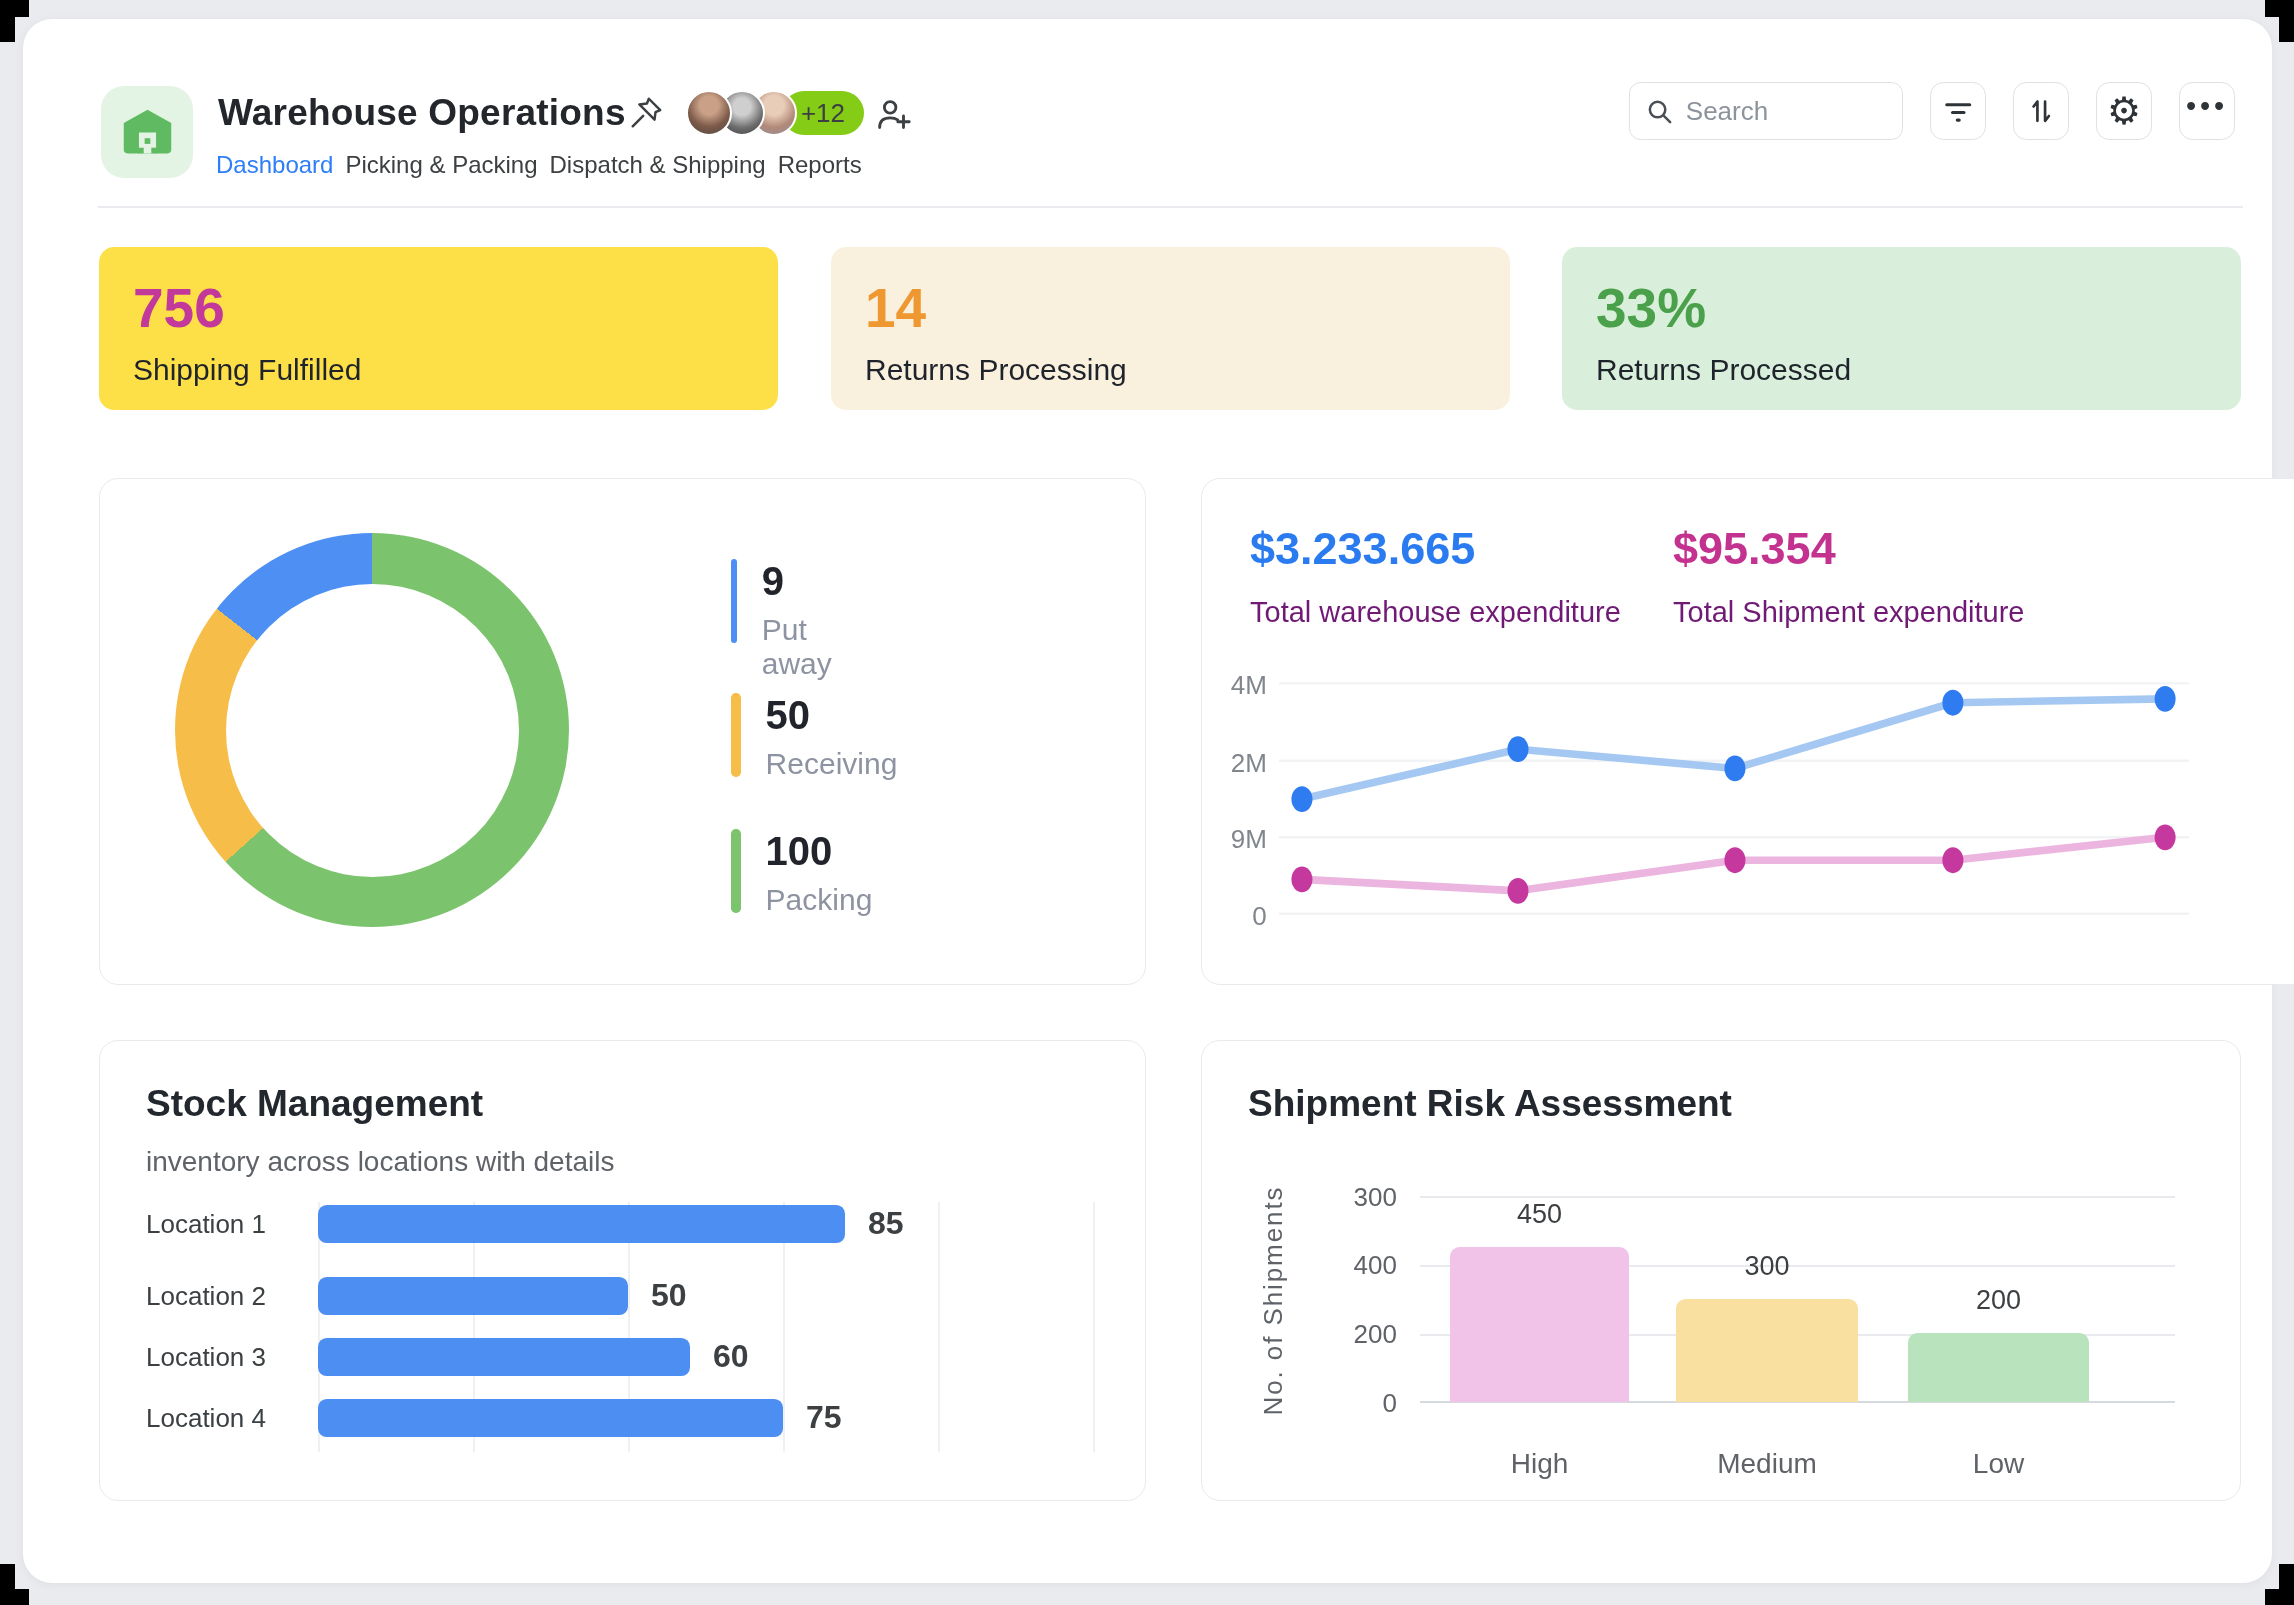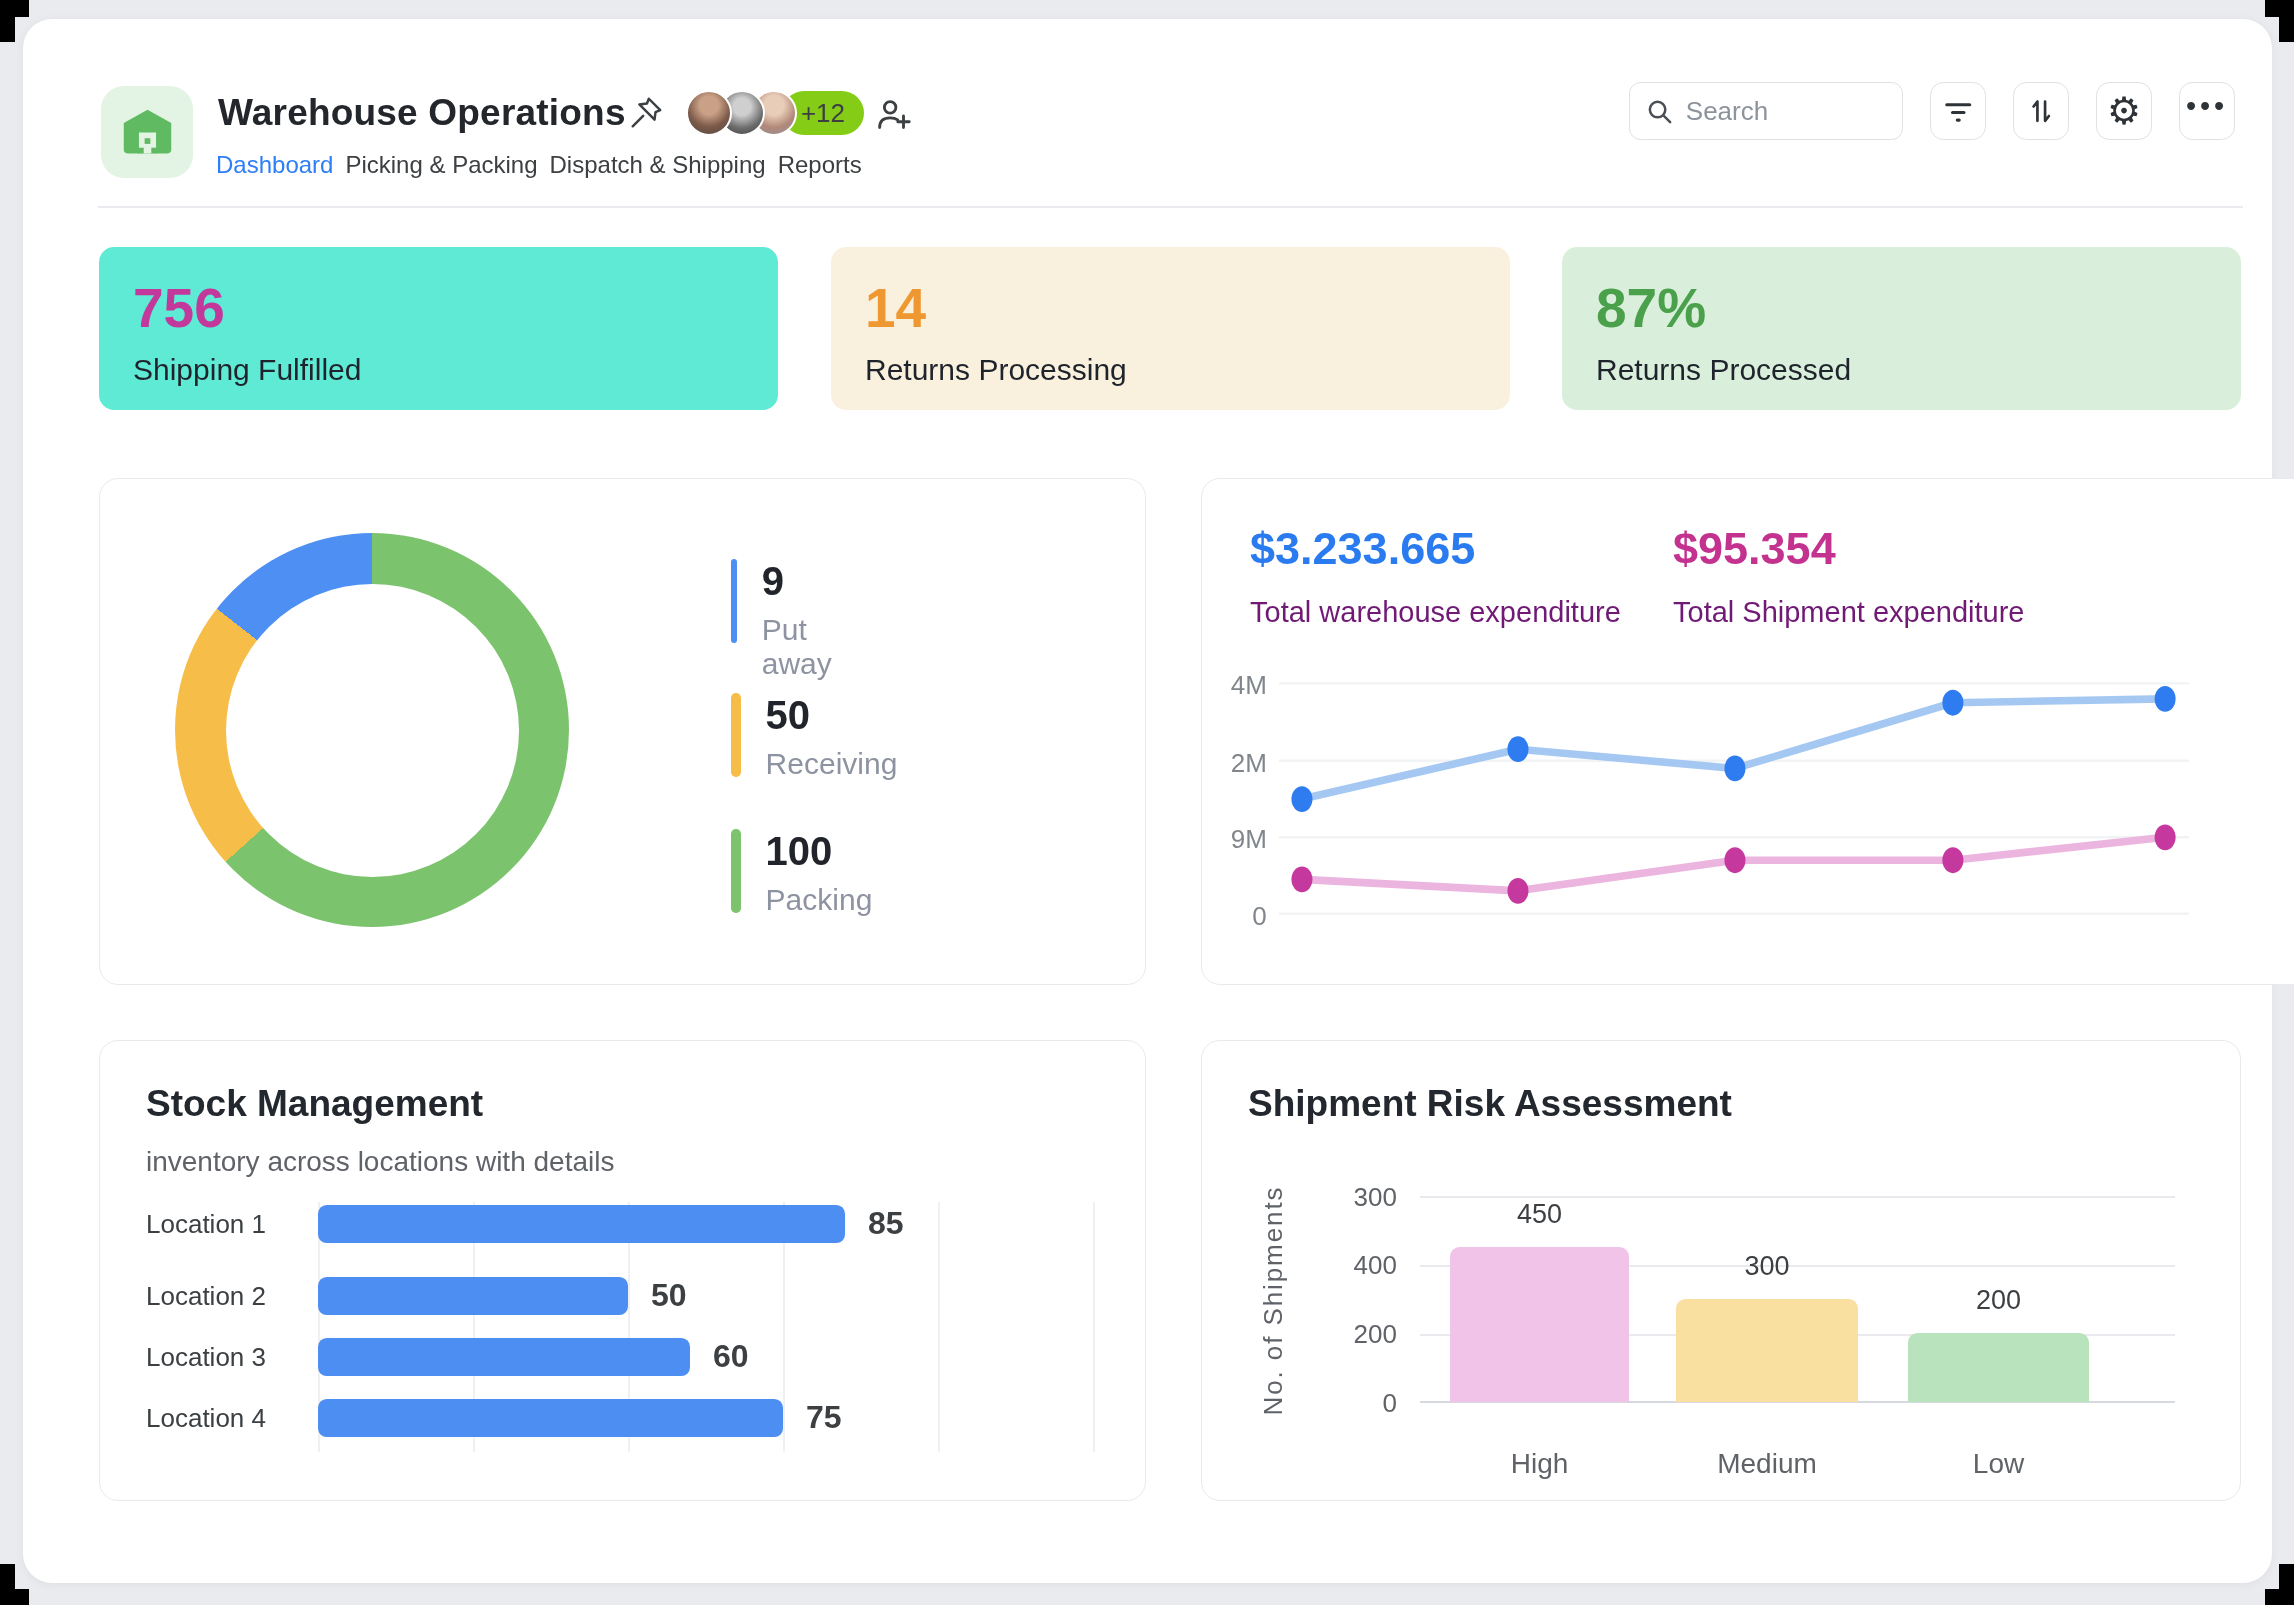--- a/index.html
+++ b/index.html
@@ -38,21 +38,21 @@
   .search-box input::placeholder { color:#8d939b; }
   .tool-btn { position:absolute; top:63px; width:56px; height:58px; border:1.9px solid #dfe1e5; border-radius:13.4px; background:#fff; display:flex; align-items:center; justify-content:center; cursor:pointer; }
   .tool-btn.filter { left:1907px; } .tool-btn.sort { left:1990px; } .tool-btn.gear { left:2073px; } .tool-btn.more { left:2156px; }
   .gear-glyph { font-size:38px; color:#2e3338; line-height:1; }
   .dots-glyph { font-size:29px; letter-spacing:3.8px; color:#2e3338; line-height:1; padding-bottom:9.6px; }
 
   
   .stat-card { position:absolute; top:228px; width:679px; height:163px; border-radius:15.3px; padding:29px 34px; }
   .stat-card .v { font-size:55px; font-weight:700; }
   .stat-card .l { font-size:30px; color:#1f242c; margin-top:13.4px; }
-  .stat1 { left:76px;  background:#5eead4; } .stat1 .v { color:#c2399b; }
+  .stat1 { left:76px;  background:#fde047; } .stat1 .v { color:#c2399b; }
   .stat2 { left:808px; background:#f9f0dd; } .stat2 .v { color:#ef9831; }
   .stat3 { left:1539px;background:#d9efdb; } .stat3 .v { color:#4ba14b; }
 
   
   .card { position:absolute; background:#fff; border:1.9px solid #e8eaed; border-radius:19px; }
   .card.donut-card { left:76px;  top:459px; width:1047px; height:507px; }
   .card.exp-card   { left:1178px; top:459px; width:1252px; height:507px; }
   .card.stock-card { left:76px;  top:1021px; width:1047px; height:461px; }
   .card.risk-card  { left:1178px; top:1021px; width:1040px; height:461px; }
 
@@ -194,21 +194,21 @@
 
   <div class="stat-card stat1">
     <div class="v">756</div>
     <div class="l">Shipping Fulfilled</div>
   </div>
   <div class="stat-card stat2">
     <div class="v">14</div>
     <div class="l">Returns Processing</div>
   </div>
   <div class="stat-card stat3">
-    <div class="v">87%</div>
+    <div class="v">33%</div>
     <div class="l">Returns Processed</div>
   </div>
 
   <div class="card donut-card">
     <div class="donut-wrap">
       <div class="donut" style="background: conic-gradient(rgb(124, 195, 109) 0deg, rgb(124, 195, 109) 228deg, rgb(246, 189, 73) 228deg, rgb(246, 189, 73) 308deg, rgb(78, 143, 243) 308deg, rgb(78, 143, 243) 360deg);"></div>
       <div class="donut-hole"></div>
     </div>
     <div class="legend">
       <div class="legend-item" style="top:0">

